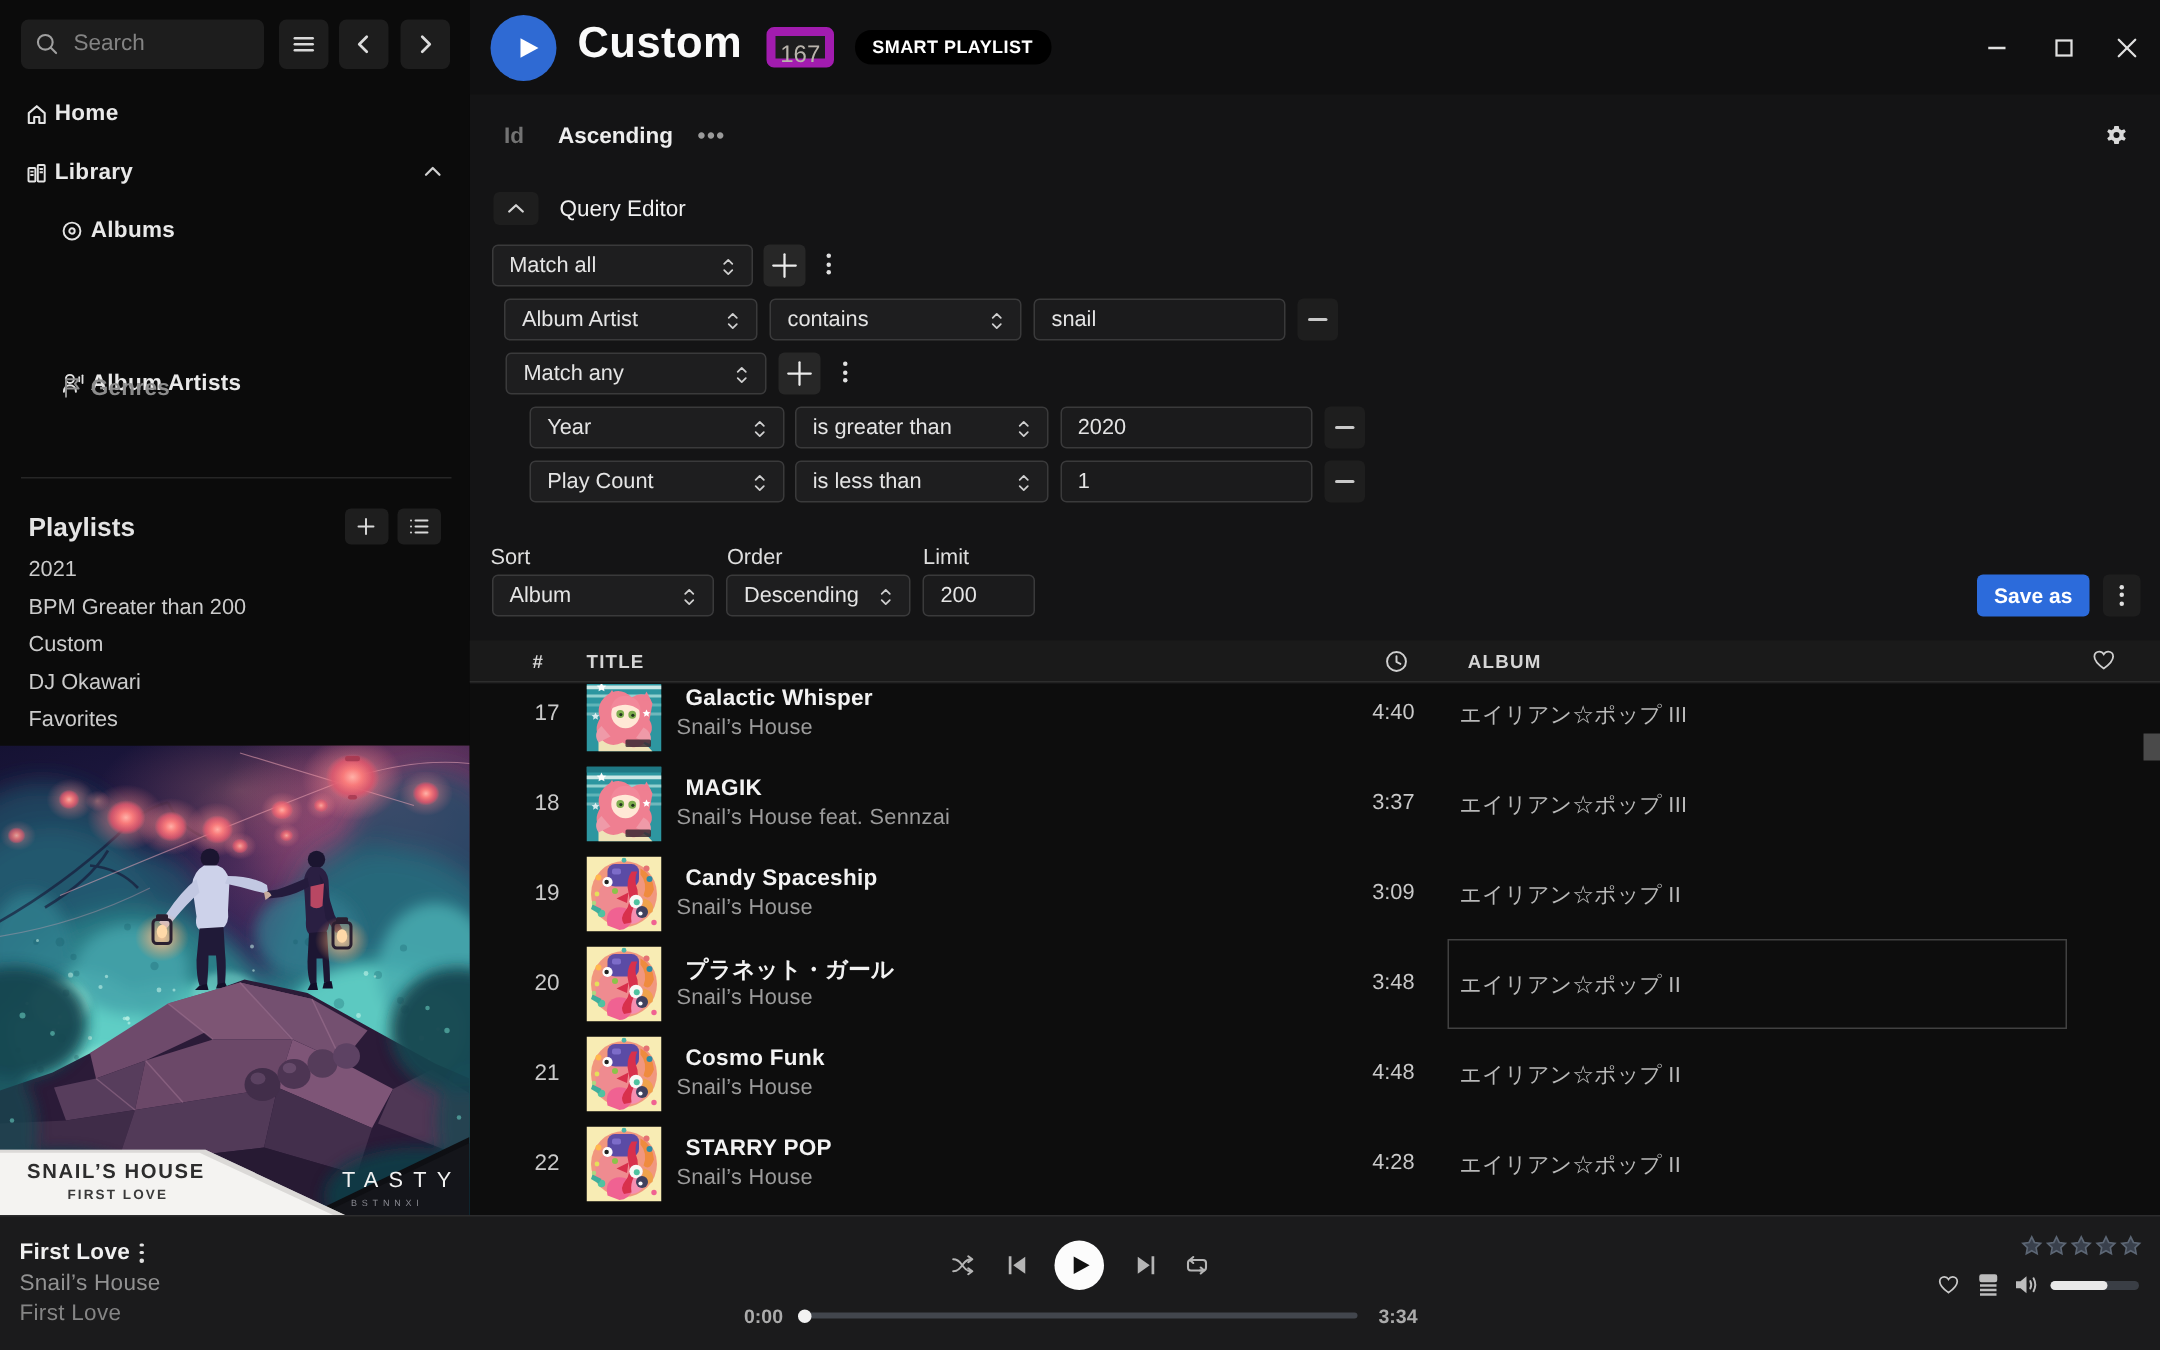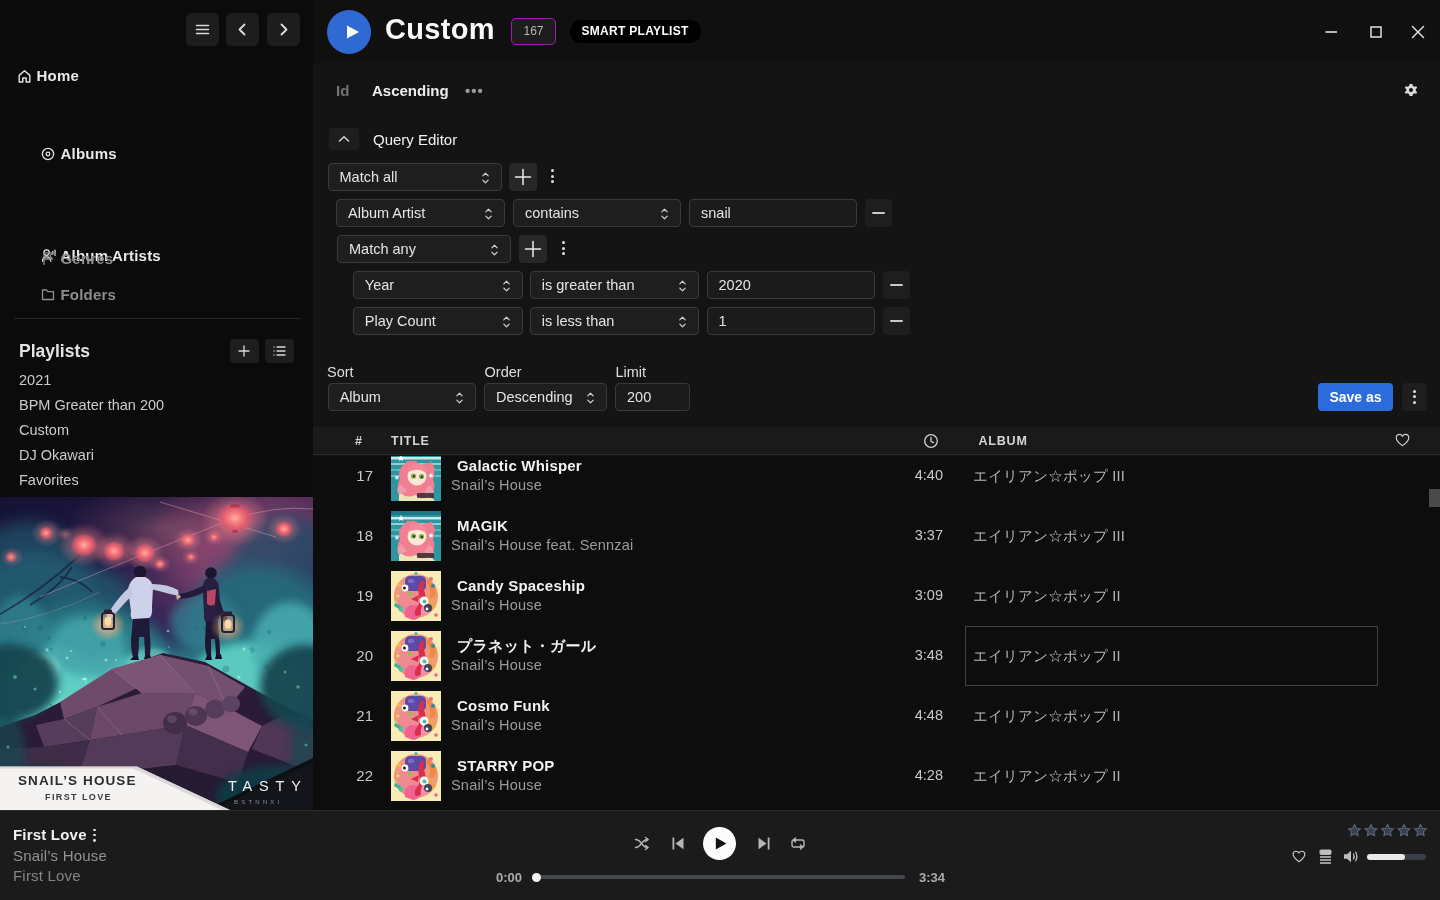--- a/index.html
+++ b/index.html
@@ -16,21 +16,21 @@
 .navitem .lbl { position:absolute; font-size:15px; font-weight:bold; letter-spacing:.2px; }
 .white { color:#e9e9e9; }
 .dim { color:#8d8d8d; }
 .plitem { position:absolute; left:19px; font-size:14.5px; color:#cbcbcb; }
 
 
 #main { position:absolute; left:313px; top:0; width:1127px; height:810px; background:#141415; }
 #topstrip { position:absolute; left:0; top:0; width:1127px; height:63px; background:#101011; }
 #playbtn { position:absolute; left:14px; top:10px; width:44px; height:44px; border-radius:50%; background:#2f6ad3; }
 #ptitle { position:absolute; left:72px; top:13px; font-size:29px; font-weight:800; color:#fafafa; letter-spacing:.3px; }
-#badge167 { position:absolute; left:198px; top:18px; width:45px; height:27px; background:#1d1d1e; border:1px solid #a21caf; border-radius:5px; font-size:12px; color:#b9b4ac; text-align:center; line-height:25px; }
+#badge167 { position:absolute; left:198px; top:18px; width:45px; height:27px; background:#1d1d1e; border:6px solid #a21caf; border-radius:5px; font-size:16px; color:#b9b4ac; text-align:center; line-height:25px; }
 #smartpl { position:absolute; left:256.5px; top:20px; height:23px; background:#000; border-radius:11px; font-size:12px; font-weight:bold; color:#fff; letter-spacing:.3px; line-height:23px; padding:0 12px; }
 
 .sel, .inp { position:absolute; height:28px; background:#1e1e1f; border:1px solid #3a3a3b; border-radius:4px; font-size:14.5px; color:#e4e4e4; line-height:26px; padding-left:11px; }
 .inp { background:#1b1b1c; }
 .udc { position:absolute; right:11px; top:7px; width:9px; height:14px; }
 .sqbtn { position:absolute; width:28px; height:28px; background:#272727; border-radius:4px; }
 .minusbtn { position:absolute; width:27px; height:28px; background:#1e1e1e; border-radius:4px; }
 .vdots { position:absolute; width:4px; }
 .vdots i { display:block; width:3px; height:3px; border-radius:50%; background:#e0e0e0; margin:0 0 2.6px 0; }
 .flabel { position:absolute; font-size:14.5px; color:#dedede; }
@@ -315,20 +315,27 @@
         <div class="ttitle">STARRY POP</div>
         <div class="tartist">Snail’s House</div>
         <div class="tdur">4:28</div>
         <div class="talbum">エイリアン☆ポップ II</div>
       </div>
     </div>
     <div class="abs" style="left:1116px;top:489px;width:11px;height:18px;background:#4a4a4a;"></div>
   </div>
 
   <div id="sidebar">
+    <div id="search">
+      <svg class="abs" style="left:9px;top:8px;" width="17" height="17" viewBox="0 0 17 17">
+          <circle cx="7.2" cy="7.2" r="4.9" fill="none" stroke="#a0a0a0" stroke-width="1.4"></circle>
+          <line x1="10.9" y1="10.9" x2="14.4" y2="14.4" stroke="#a0a0a0" stroke-width="1.4" stroke-linecap="round"></line>
+        </svg>
+      <span>Search</span>
+    </div>
     <div class="sbtn" style="left:186px;">
       <svg class="abs" style="left:8px;top:8px;" width="17" height="17" viewBox="0 0 17 17">
           <g stroke="#d9d9d9" stroke-width="1.6" stroke-linecap="round">
             <line x1="2.5" y1="4.5" x2="14.5" y2="4.5"></line>
             <line x1="2.5" y1="8.5" x2="14.5" y2="8.5"></line>
             <line x1="2.5" y1="12.5" x2="14.5" y2="12.5"></line>
           </g>
         </svg>
     </div>
     <div class="sbtn" style="left:226px;">
@@ -341,20 +348,36 @@
           <polyline points="5.5,2.5 10.5,7.5 5.5,12.5" fill="none" stroke="#dcdcdc" stroke-width="1.8" stroke-linecap="round" stroke-linejoin="round"></polyline>
         </svg>
     </div>
 
     <div class="navitem" style="top:67px;">
       <svg class="abs" style="left:17px;top:2px;" width="15" height="15" viewBox="0 0 15 15">
           <path d="M2.2 6.4 L7.5 1.8 L12.8 6.4 L12.8 13 L9.2 13 L9.2 9 L5.8 9 L5.8 13 L2.2 13 Z" fill="none" stroke="#e3e3e3" stroke-width="1.4" stroke-linejoin="round"></path>
         </svg>
       <div class="lbl white" style="left:36.5px;top:0;">Home</div>
     </div>
+    <div class="navitem" style="top:106px;">
+      <svg class="abs" style="left:17px;top:2px;" width="15" height="15" viewBox="0 0 15 15">
+          <g fill="none" stroke="#e3e3e3" stroke-width="1.3">
+            <rect x="2" y="4" width="4.6" height="9" rx="0.5"></rect>
+            <rect x="8.2" y="2" width="4.6" height="11" rx="0.5"></rect>
+            <line x1="3.2" y1="6.4" x2="5.4" y2="6.4"></line>
+            <line x1="3.2" y1="8.6" x2="5.4" y2="8.6"></line>
+            <line x1="9.4" y1="4.6" x2="11.6" y2="4.6"></line>
+            <line x1="9.4" y1="6.8" x2="11.6" y2="6.8"></line>
+          </g>
+        </svg>
+      <div class="lbl white" style="left:36.5px;top:0;">Library</div>
+      <svg class="abs" style="left:282px;top:4px;" width="13" height="9" viewBox="0 0 13 9">
+          <polyline points="2,6.5 6.5,2 11,6.5" fill="none" stroke="#cfcfcf" stroke-width="1.5" stroke-linecap="round" stroke-linejoin="round"></polyline>
+        </svg>
+    </div>
     <div class="navitem" style="top:145px;">
       <svg class="abs" style="left:40.5px;top:2px;" width="14" height="14" viewBox="0 0 14 14">
           <circle cx="7" cy="7" r="5.6" fill="none" stroke="#e3e3e3" stroke-width="1.3"></circle>
           <circle cx="7" cy="7" r="1.8" fill="none" stroke="#e3e3e3" stroke-width="1.3"></circle>
         </svg>
       <div class="lbl white" style="left:60.5px;top:0;">Albums</div>
     </div>
     <div class="navitem" style="top:215px;margin-top:32px;">
       <svg class="abs" style="left:40.5px;top:1px;" width="16" height="15" viewBox="0 0 16 15">
           <circle cx="5.6" cy="4.6" r="2.7" fill="none" stroke="#e3e3e3" stroke-width="1.3"></circle>
@@ -362,26 +385,20 @@
           <line x1="11.8" y1="3.4" x2="11.8" y2="6.2" stroke="#e3e3e3" stroke-width="1.2" stroke-linecap="round"></line>
           <line x1="14" y1="2.2" x2="14" y2="7.4" stroke="#e3e3e3" stroke-width="1.2" stroke-linecap="round"></line>
         </svg>
       <div class="lbl white" style="left:60.5px;top:0;">Album Artists</div>
     </div>
     <div class="navitem" style="top:250px;">
       <svg class="abs" style="left:40.5px;top:1px;" width="14" height="15" viewBox="0 0 14 15">
           <path d="M3 13.5 L3 1.8 L11.4 1.8 L9 4.9 L11.4 8 L3 8" fill="none" stroke="#909090" stroke-width="1.3" stroke-linejoin="round" stroke-linecap="round"></path>
         </svg>
       <div class="lbl dim" style="left:60.5px;top:0;">Genres</div>
-    </div>
-    <div class="navitem" style="top:286px;">
-      <svg class="abs" style="left:40.5px;top:2px;" width="14" height="13" viewBox="0 0 14 13">
-          <path d="M1.5 11.5 L1.5 2 L5.4 2 L6.8 3.6 L12.5 3.6 L12.5 11.5 Z" fill="none" stroke="#909090" stroke-width="1.3" stroke-linejoin="round"></path>
-        </svg>
-      <div class="lbl dim" style="left:60.5px;top:0;">Folders</div>
     </div>
     <div class="abs" style="left:14px;top:318px;width:287px;height:1px;background:#262626;"></div>
 
     <div class="abs" style="left:19px;top:341px;font-size:17.5px;font-weight:bold;color:#e4e4e4;">Playlists</div>
     <div class="abs" style="left:230px;top:339px;width:29px;height:24px;background:#1e1e1e;border-radius:4px;">
       <svg class="abs" style="left:7px;top:5px;" width="14" height="14" viewBox="0 0 14 14">
           <g stroke="#d9d9d9" stroke-width="1.3" stroke-linecap="round">
             <line x1="7" y1="2" x2="7" y2="12"></line>
             <line x1="2" y1="7" x2="12" y2="7"></line>
           </g>

